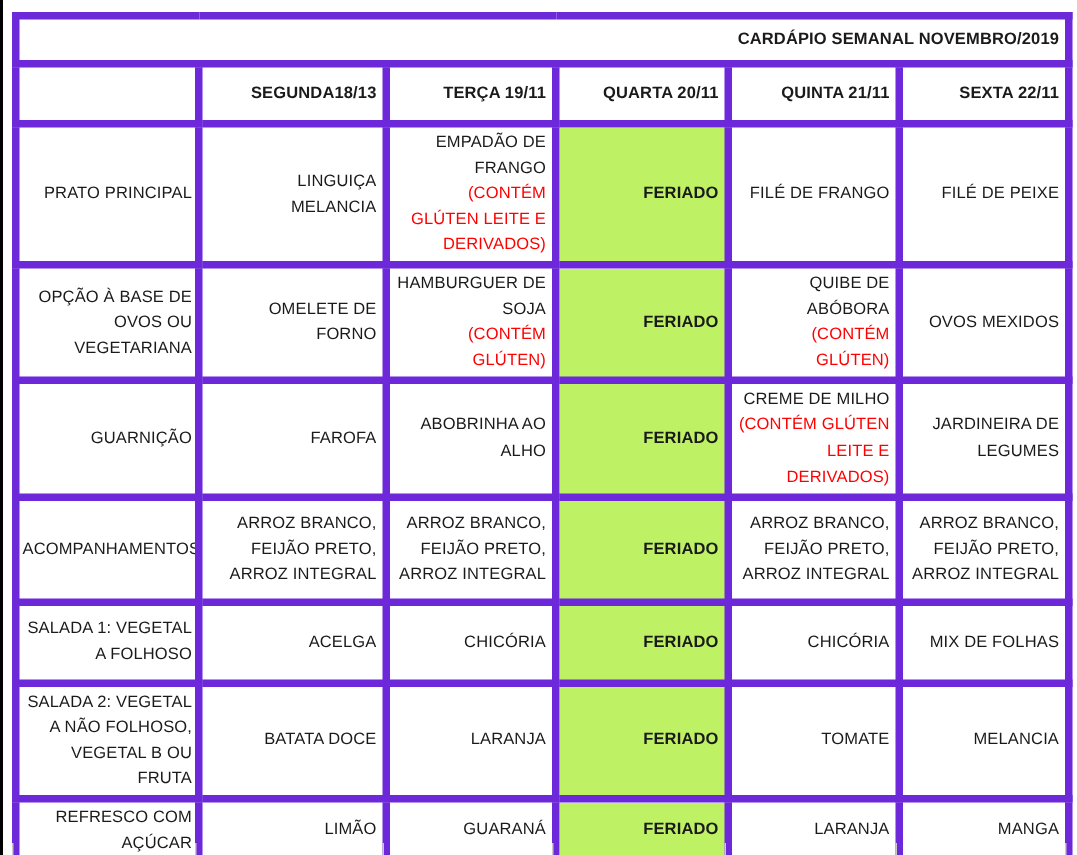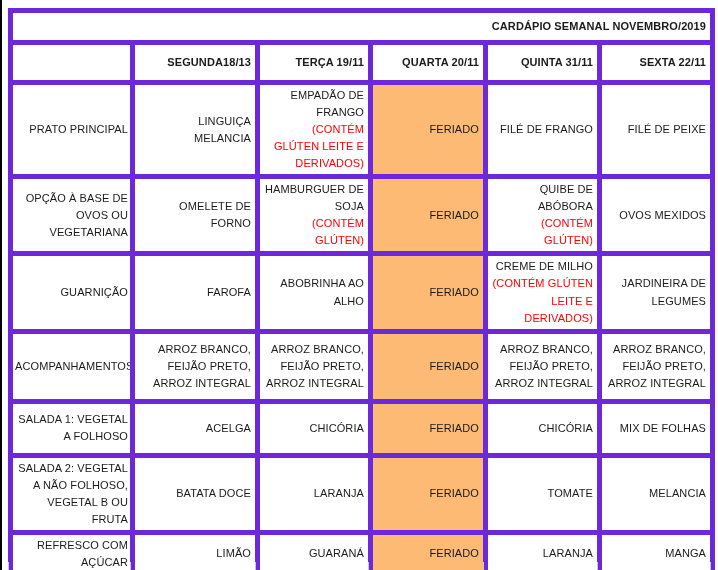--- a/index.html
+++ b/index.html
@@ -44,22 +44,22 @@
   }
   .day-header {
     font-weight: bold;
     font-size: 11px;
   }
   .rowlabel {
     font-weight: normal;
     padding: 2px 2px !important;
   }
   .holiday {
-    background: #fdba74;
-    font-weight: normal;
+    background: #bef264;
+    font-weight: bold;
   }
   .menu-item-text { display: block; }
   .allergen {
     display: block;
     color: #ff0000;
     font-weight: normal;
   }
   .gridstub {
     position: absolute;
     top: 562px;
@@ -86,21 +86,21 @@
   <tbody>
       <tr style="height:32px">
     <td colspan="6" class="title-cell">CARDÁPIO SEMANAL NOVEMBRO/2019</td>
   </tr>
 
   <tr style="height:40px">
     <td class="day-header"></td>
     <td class="day-header">SEGUNDA18/13</td>
     <td class="day-header">TERÇA 19/11</td>
     <td class="day-header">QUARTA 20/11</td>
-    <td class="day-header">QUINTA 31/11</td>
+    <td class="day-header">QUINTA 21/11</td>
     <td class="day-header">SEXTA 22/11</td>
   </tr>
 
   <tr style="height:90px">
     <td class="rowlabel">PRATO PRINCIPAL</td>
     <td>
           <span class="menu-item-text">LINGUIÇA MELANCIA</span>
         </td>
     <td>
       <span class="menu-item-text">EMPADÃO DE FRANGO</span>

